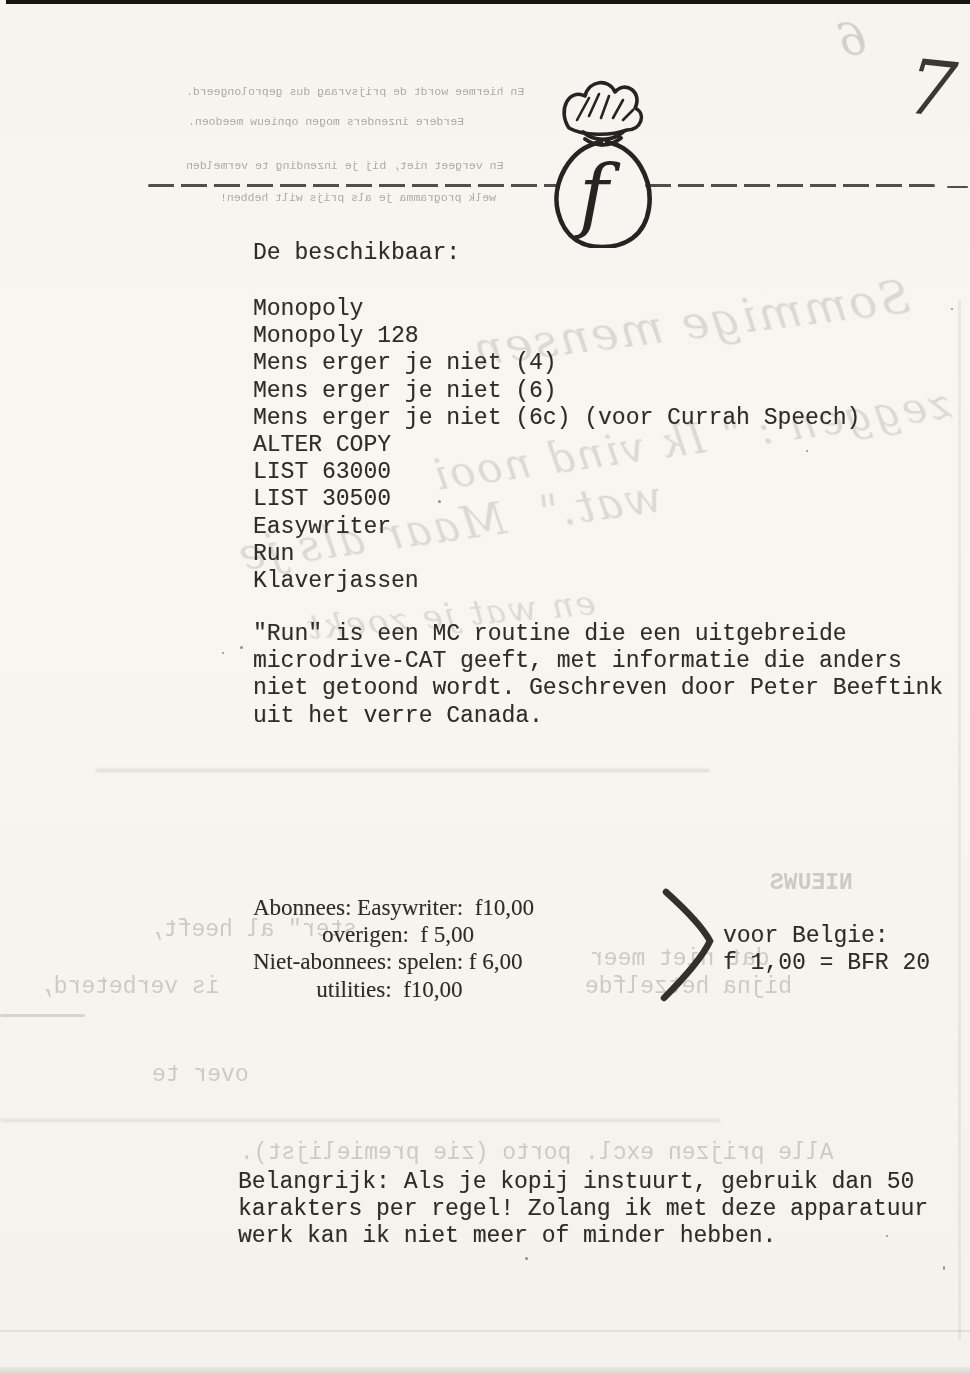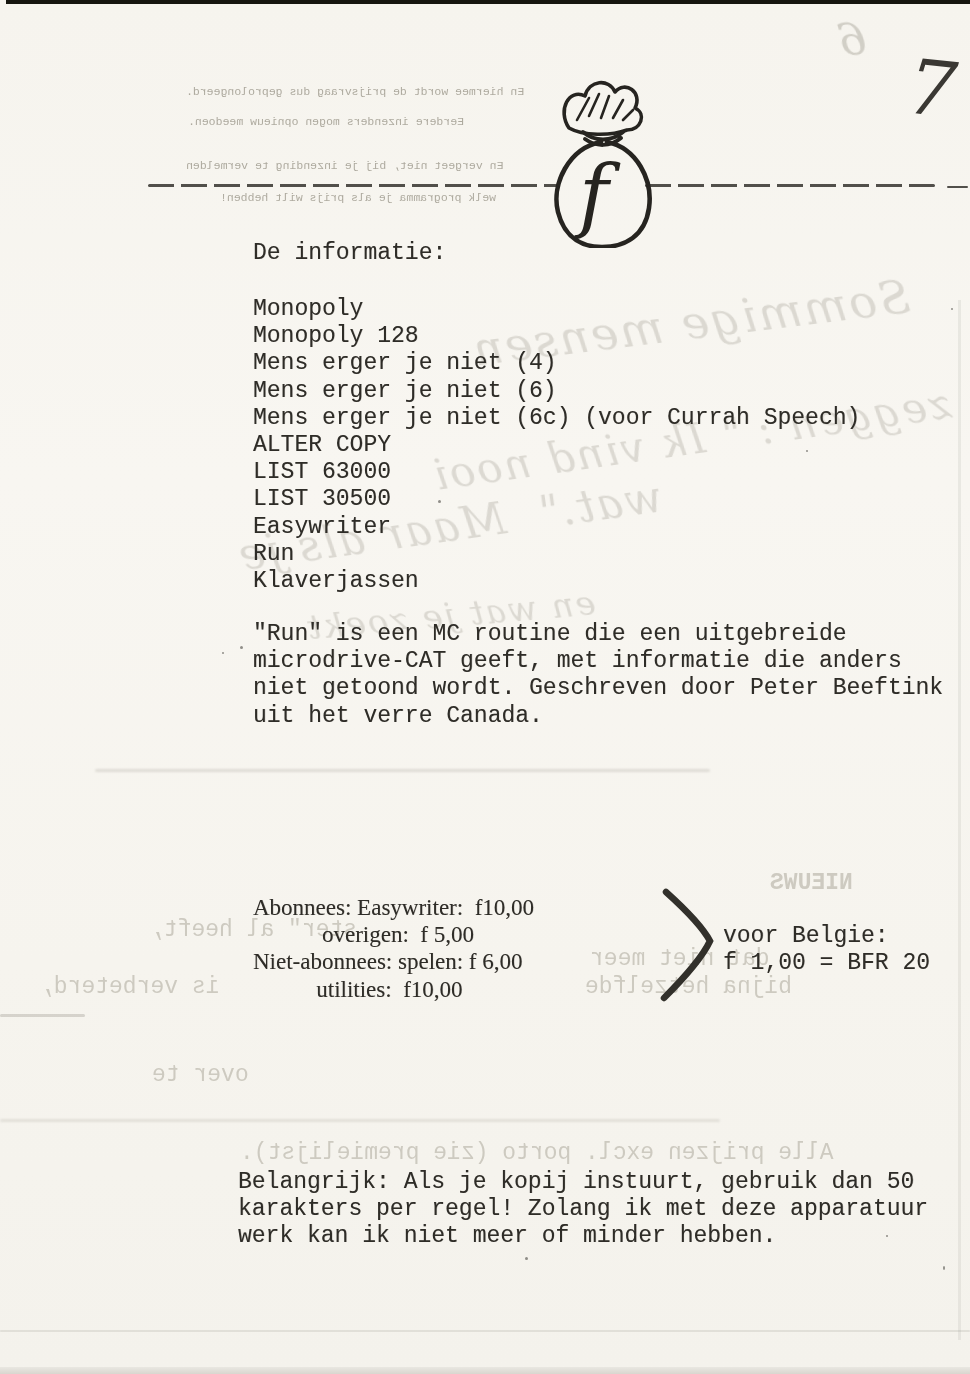--- a/index.html
+++ b/index.html
@@ -90,21 +90,21 @@
       <path stroke-width="2.6" d="M32,44 L44,22 M44,40 L54,18 M56,42 L64,20 M68,42 L78,24 M78,44 L88,34"></path>
       <path stroke-width="4" d="M38,56 C50,66 66,66 78,56 M40,63 C51,71 65,71 76,62"></path>
       <path stroke-width="4.6" d="M56,66 C24,72 6,108 13,136 C20,164 40,171 57,171 C80,171 100,160 104,132 C108,104 92,72 62,66"></path>
     </g>
     <text x="34" y="146" font-family="DejaVu Serif, serif" font-style="italic" font-size="80" fill="#262420">f</text>
   </svg>
 
   <div class="pagenum">7</div>
   <div class="bleednum">6</div>
 
-  <pre class="typed" style="left:253px;top:240px;">De informatie:</pre>
+  <pre class="typed" style="left:253px;top:240px;">De beschikbaar:</pre>
   <pre class="typed" style="left:253px;top:296px;">Monopoly
 Monopoly 128
 Mens erger je niet (4)
 Mens erger je niet (6)
 Mens erger je niet (6c) (voor Currah Speech)
 ALTER COPY
 LIST 63000
 LIST 30500
 Easywriter
 Run

